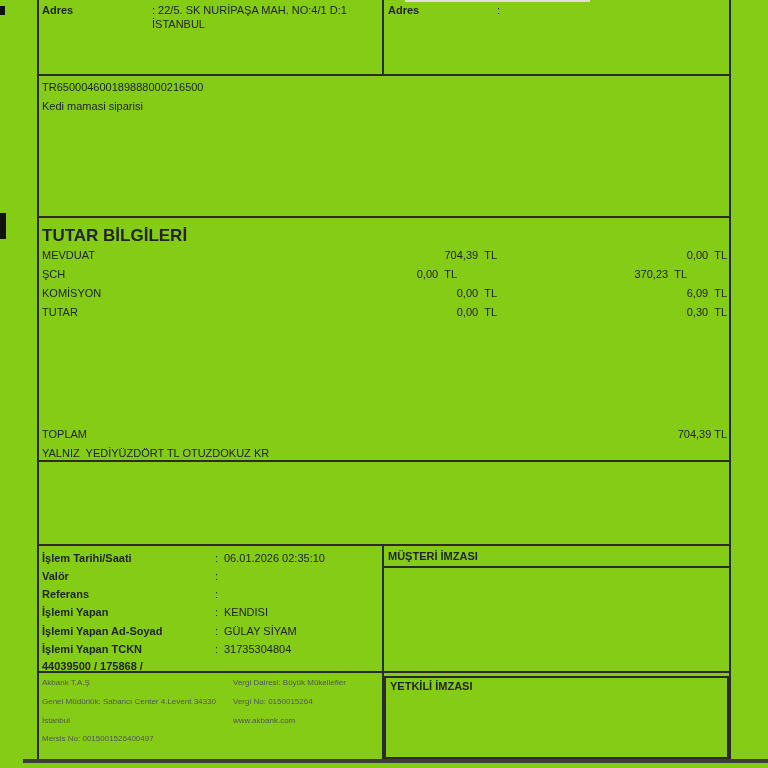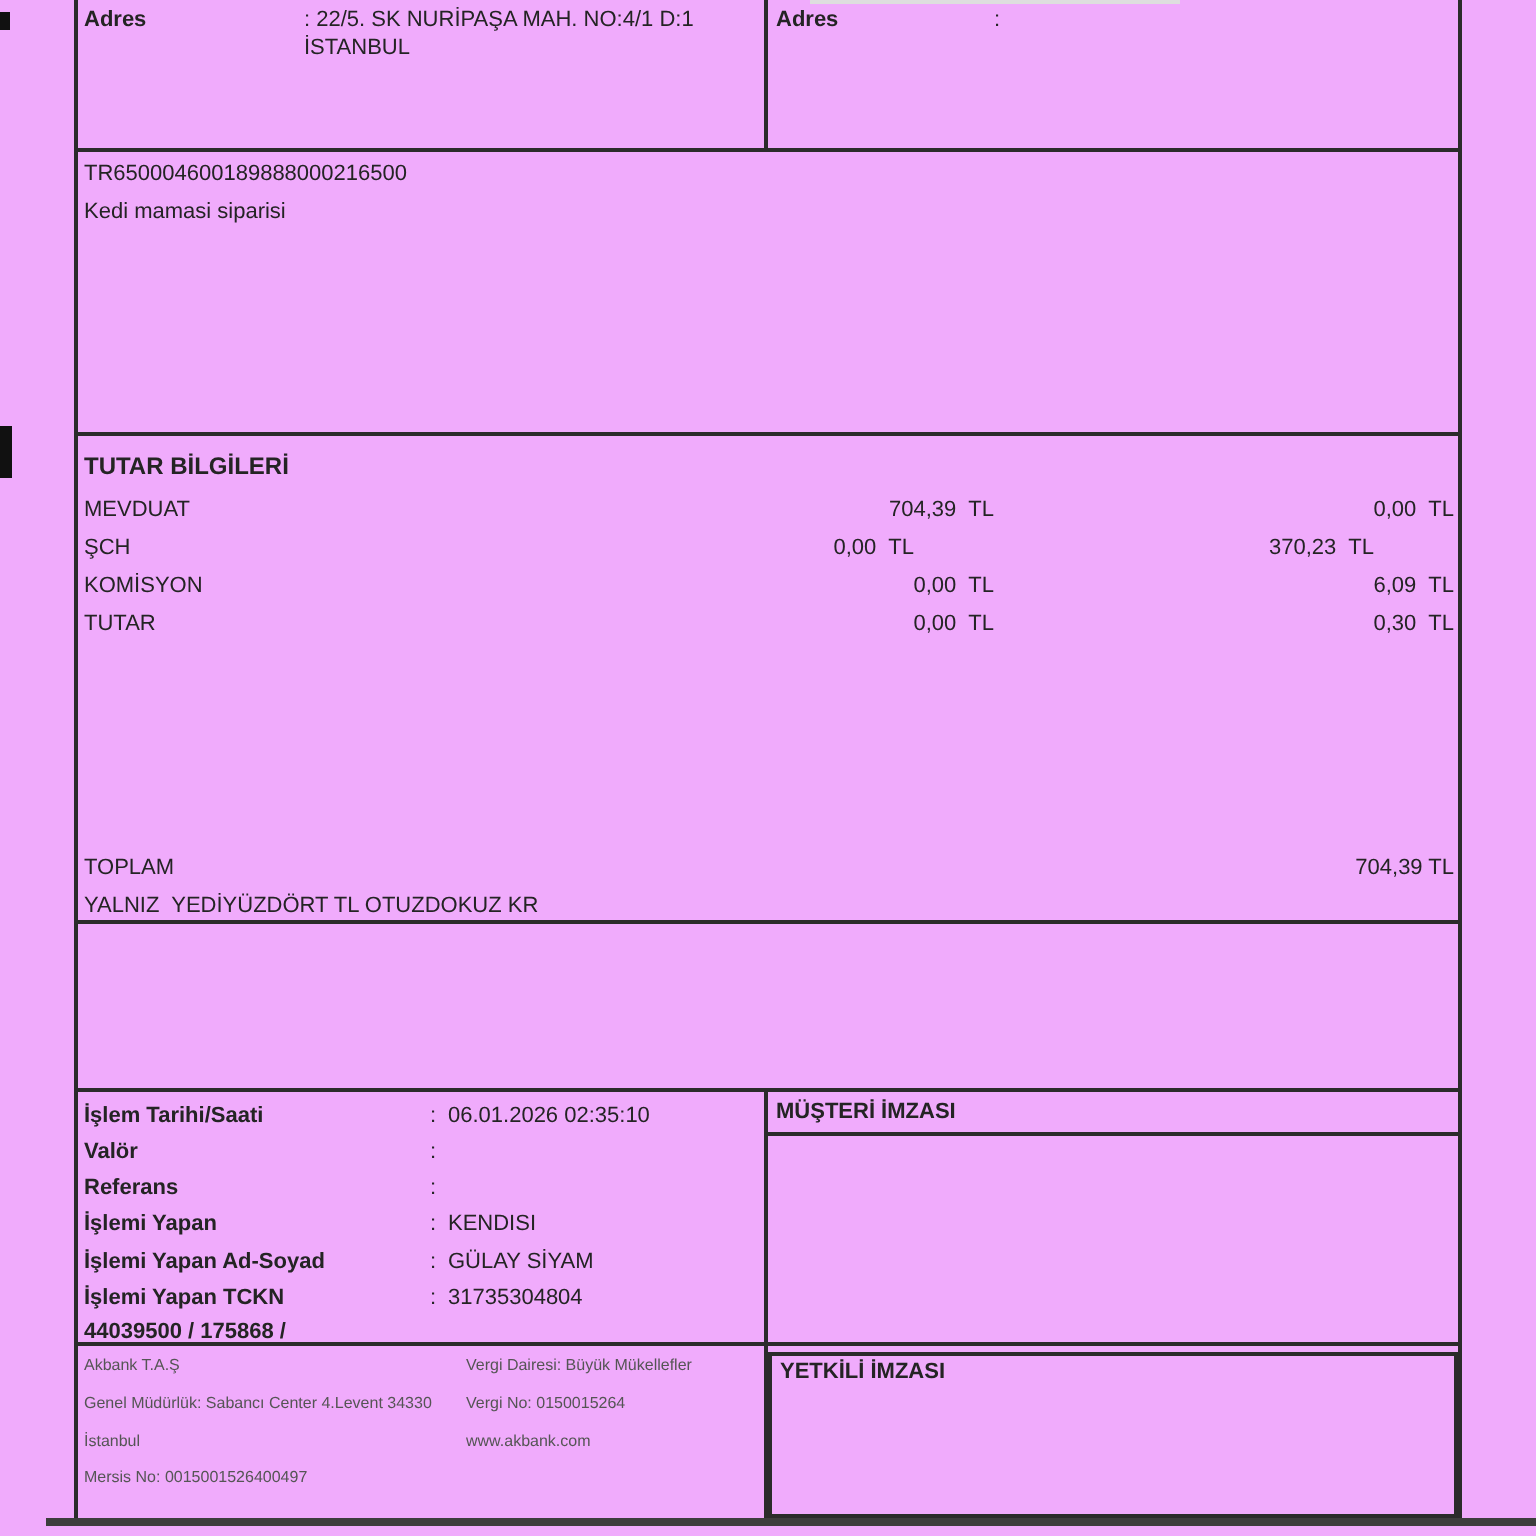--- a/index.html
+++ b/index.html
@@ -1,30 +1,30 @@
 <!DOCTYPE html>
 <html><head>
 <meta charset="utf-8">
 <style>
   html,body{margin:0;padding:0;background:#ffffff;}
   .doc{
     position:relative;
     width:768px;height:768px;
-    background:#f0abfc;
+    background:#84cc16;
     font-family:"Liberation Sans","DejaVu Sans",sans-serif;
     color:#242424;
     overflow:hidden;
   }
   .line{position:absolute;background:#2b2b2b;}
   .faint{background:#dedede;}
   .bar{position:absolute;background:#3d3d3d;}
   .mark{position:absolute;background:#111111;}
   .txt{position:absolute;font-size:11px;white-space:nowrap;color:#242424;}
   .b{font-weight:bold;}
-  .title{font-size:12px;font-weight:bold;}
+  .title{font-size:17px;font-weight:bold;}
   .small{font-size:8px;color:#555555;}
   .row{position:absolute;height:17px;}
   .row .lbl{position:absolute;left:4px;white-space:nowrap;}
   .row .colon{position:absolute;left:177px;}
   .row .val{position:absolute;left:186px;white-space:nowrap;}
   .amt{position:absolute;text-align:right;white-space:nowrap;}
   .amt .cur{margin-left:6px;}
   .pre{white-space:pre;}
   .sigbox{position:absolute;border:2px solid #2b2b2b;background:transparent;box-sizing:border-box;}
 </style>

